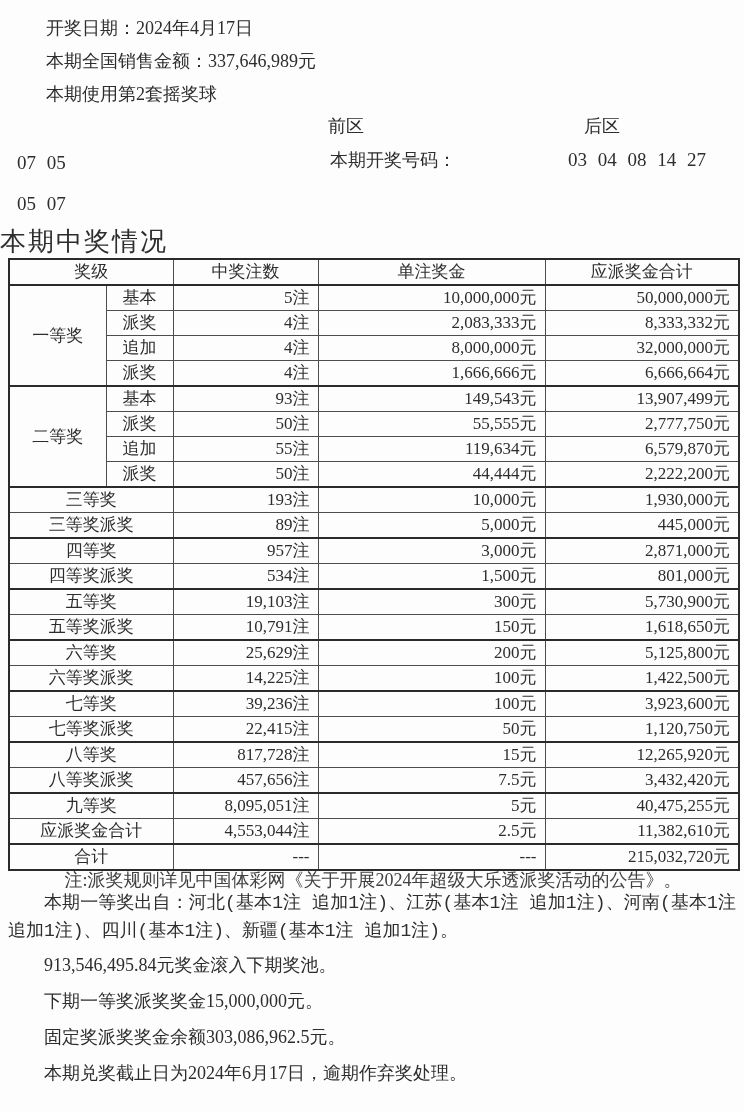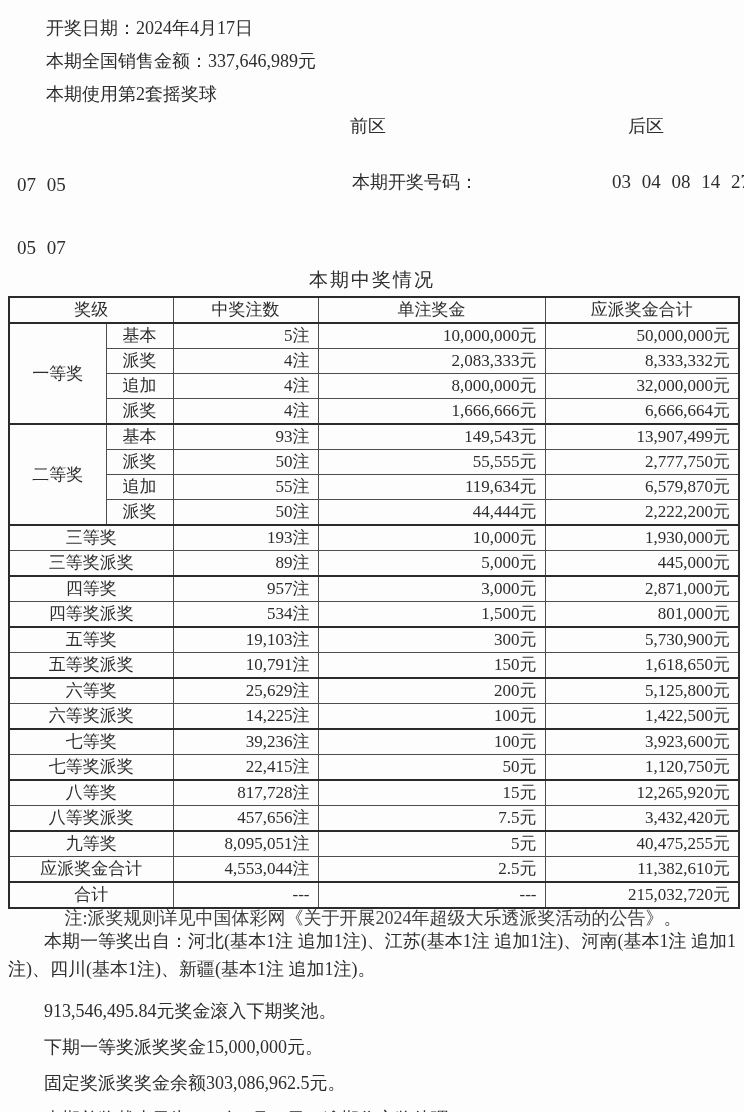--- a/index.html
+++ b/index.html
@@ -10,54 +10,54 @@
     font-family: "Liberation Serif", "DejaVu Serif", serif;
     overflow: hidden;
   }
   .page { width: 744px; height: 820px; position: relative; }
 
   
   .header-block { padding-top: 12px; margin-left: 46px; font-size: 18px; }
   .header-block .hline { line-height: 33px; white-space: nowrap; }
 
   
-  .num-grid { display: grid; grid-template-columns: 284px 276px 1fr; gap: 22px; }
+  .num-grid { display: grid; grid-template-columns: 284px 276px 1fr; }
   .num-grid .cell { white-space: nowrap; }
   .zone-row { height: 30px; line-height: 30px; font-size: 18px; }
   .nums-row1 { height: 44px; line-height: 44px; }
   .nums-row2 { height: 38px; line-height: 38px; }
   .nums-label { font-size: 18px; padding-left: 46px; }
   .nums-vals { font-size: 19px; word-spacing: 6px; padding-left: 8px; }
   .zone-front { padding-left: 44px; }
   .zone-back { padding-left: 24px; }
   .back-vals { padding-left: 17px; }
 
   
-  .tbl-title { text-align: center; font-size: 19px; letter-spacing: 2px; line-height: 26px; }
+  .tbl-title { margin-top: 6px; text-align: left; font-size: 26px; letter-spacing: 2px; line-height: 26px; }
 
   
   table.prize {
     border-collapse: collapse; table-layout: fixed;
     width: 730px; margin: 3px 0 0 8px;
     font-size: 17px; color: #2d2d2d;
     border: 2px solid #2b2b2b;
   }
   .prize th, .prize td {
     border: 1px solid #4d4d4d;
     height: 25px; line-height: 24px;
     padding: 0; overflow: hidden; white-space: nowrap;
   }
   .prize th { font-weight: normal; text-align: center; border-bottom: 2px solid #2b2b2b; }
   .prize td.ctr { text-align: center; }
   .prize td.num { text-align: right; padding-right: 8px; }
   .prize tr.group-start td { border-top: 2px solid #2b2b2b; }
 
   
   .rule-note { margin: 0 6px 0 8px; font-size: 18px; line-height: 18px; color: #404040; text-align: center; }
-  .para { margin: 0 8px 14px 8px; font-size: 18px; line-height: 28px; text-indent: 2em; text-align: justify; }
+  .para { margin: 0 8px 6px 8px; font-size: 18px; line-height: 28px; text-indent: 2em; text-align: justify; font-family: Liberation Mono, monospace; }
   .line { margin: 3px 8px 0 8px; font-size: 18px; line-height: 28px; text-indent: 2em; white-space: nowrap; }
   .line + .line { margin-top: 8px; }
 </style>
 </head>
 <body>
 
 <div class="page">
 
   <div class="header-block">
     <div class="hline">开奖日期：2024年4月17日</div>

